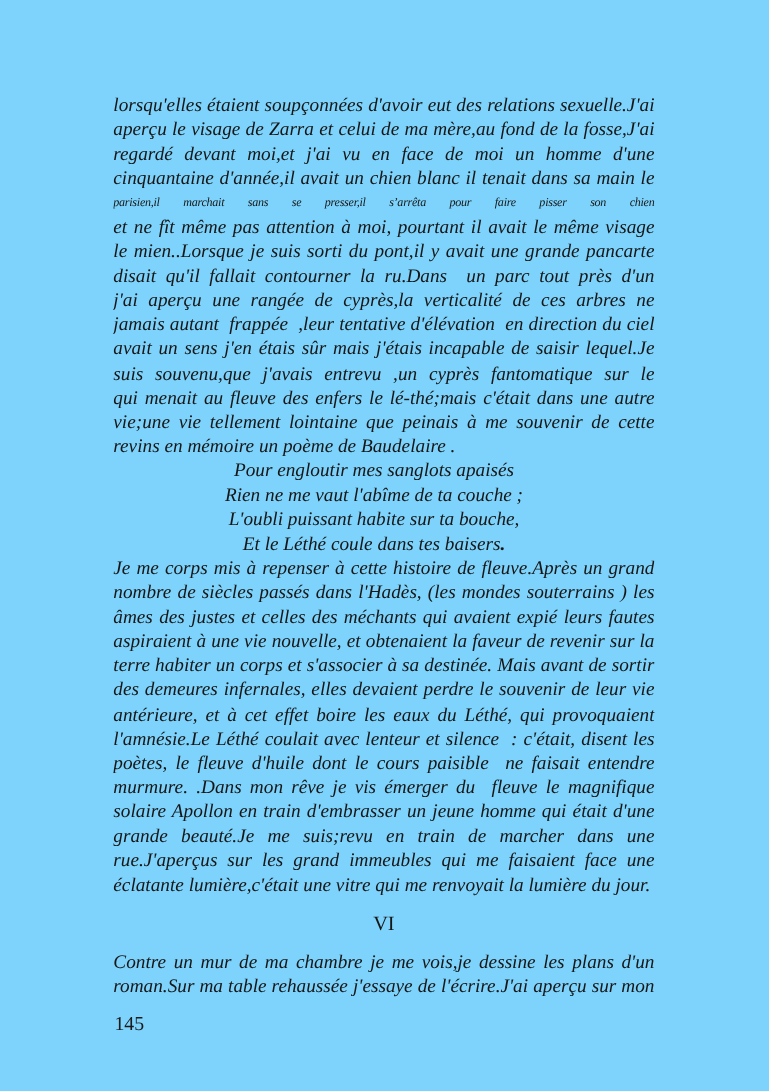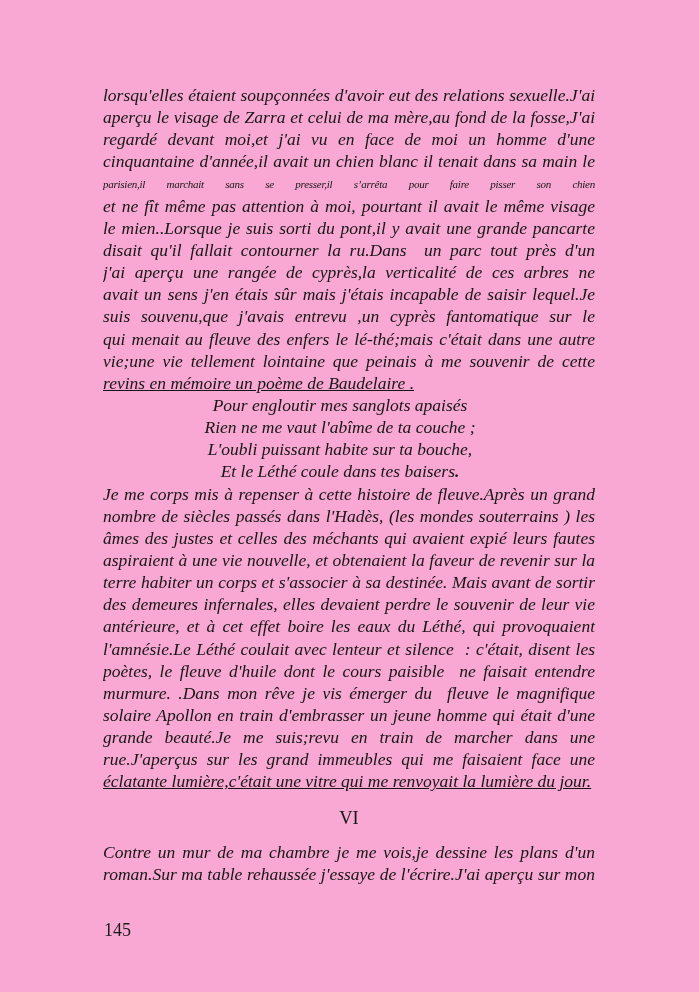--- a/index.html
+++ b/index.html
@@ -11,40 +11,40 @@
     width: 699px;
     height: 992px;
     position: relative;
     font-family: "Liberation Serif", serif;
     color: #161616;
     overflow: hidden;
   }
   .sheet {
     position: absolute;
     inset: 0;
-    background: #f9a8d4;
+    background: #7dd3fc;
   }
   .textblock {
     position: absolute;
     left: 103px;
     top: 84px;
     width: 492px;
     font-style: italic;
     font-size: 17.5px;
   }
   .block { margin: 0; padding: 0; }
   .line {
     height: 22.15px;
     line-height: 22.15px;
     overflow: hidden;
     white-space: pre-wrap;
   }
   
   .a-j { text-align: justify; text-align-last: justify; }
-  .a-l { text-align: left;    text-align-last: left; text-decoration: underline; }
+  .a-l { text-align: left;    text-align-last: left; }
   .a-c {  text-align-last: center; }
   
   .alt {
     font-size: 11px;
     letter-spacing: -0.25px;
   }
   .block-poem { padding-right: 18px; }
   .block-heading {
     text-align: center;
     font-style: normal;
@@ -74,20 +74,21 @@
       <div class="block block-paragraph">
         <div class="line a-j">lorsqu'elles étaient soupçonnées d'avoir eut des relations sexuelle.J'ai</div>
         <div class="line a-j">aperçu le visage de Zarra et celui de ma mère,au fond de la fosse,J'ai</div>
         <div class="line a-j">regardé devant moi,et j'ai vu en face de moi un homme d'une</div>
         <div class="line a-j">cinquantaine d'année,il avait un chien blanc il tenait dans sa main le</div>
         <div class="line a-j alt">parisien,il marchait sans se presser,il s’arrêta pour faire pisser son chien</div>
         <div class="line a-j">et ne fît même pas attention à moi, pourtant il avait le même visage que</div>
         <div class="line a-j">le mien..Lorsque je suis sorti du pont,il y avait une grande pancarte qui</div>
         <div class="line a-j">disait qu'il fallait contourner la ru.Dans  un parc tout près d'un cimetière</div>
         <div class="line a-j">j'ai aperçu une rangée de cyprès,la verticalité de ces arbres ne m'avait</div>
+        <div class="line a-j">jamais autant  frappée  ,leur tentative d'élévation  en direction du ciel</div>
         <div class="line a-j">avait un sens j'en étais sûr mais j'étais incapable de saisir lequel.Je me</div>
         <div class="line a-j">suis souvenu,que j'avais entrevu ,un cyprès fantomatique sur le chemin</div>
         <div class="line a-j">qui menait au fleuve des enfers le lé-thé;mais c'était dans une autre</div>
         <div class="line a-j">vie;une vie tellement lointaine que peinais à me souvenir de cette vie.Me</div>
         <div class="line a-l">revins en mémoire un poème de Baudelaire .</div>
       </div>
       <div class="block block-poem">
         <div class="line a-c">Pour engloutir mes sanglots apaisés</div>
         <div class="line a-c">Rien ne me vaut l'abîme de ta couche ;</div>
         <div class="line a-c">L'oubli puissant habite sur ta bouche,</div>

